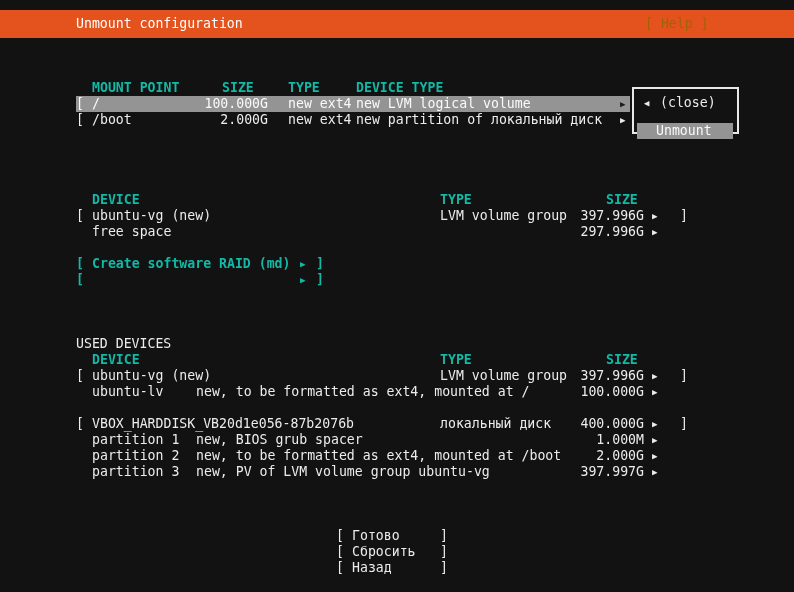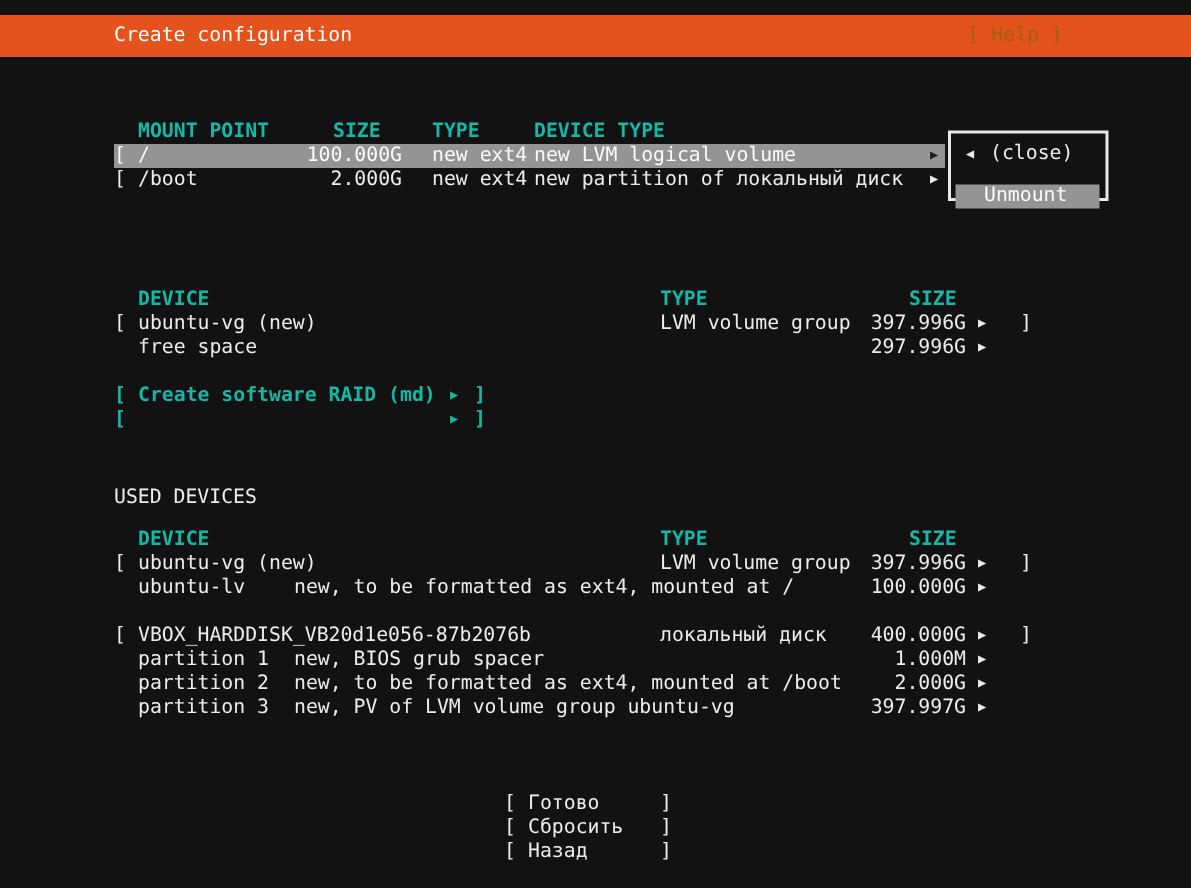--- a/index.html
+++ b/index.html
@@ -35,21 +35,21 @@
   .p-hl{position:absolute;left:3px;top:0;width:96px;height:16px;background:#949494;}
   .p-al{left:10px;} .p-cl{left:26px;} .p-un{left:22px;}
 </style>
 </head>
 <body>
 
 <div id="screen">
 
   <div id="topbar"></div>
   <div class="line" id="title-line">
-    <span class="seg" style="left:76px;color:#ffffff;">Create configuration</span>
+    <span class="seg" style="left:76px;color:#ffffff;">Unmount configuration</span>
     <span class="seg" style="left:645px;color:#a16207;">[ Help ]</span>
   </div>
 
   <div class="line dim" style="top:80px;">
     <span class="seg c-name">MOUNT POINT</span>
     <span class="seg c-fs-size-h">SIZE</span>
     <span class="seg c-fs-type">TYPE</span>
     <span class="seg c-fs-dev">DEVICE TYPE</span>
   </div>
   <div class="line" style="top:96px;">
@@ -104,21 +104,21 @@
     <span class="seg c-name">Create software RAID (md)</span>
     <span class="seg c-act-ar arrow">▶</span>
     <span class="seg c-act-cbr">]</span>
   </div>
   <div class="line dim" style="top:272px;">
     <span class="seg c-brk">[</span>
     <span class="seg c-act-ar arrow">▶</span>
     <span class="seg c-act-cbr">]</span>
   </div>
 
-  <div class="line" style="top:324px;">
+  <div class="line" style="top:336px;">
     <span class="seg" style="left:76px;">USED DEVICES</span>
   </div>
   <div class="line dim" style="top:352px;">
     <span class="seg c-name">DEVICE</span>
     <span class="seg c-type">TYPE</span>
     <span class="seg c-size-h">SIZE</span>
   </div>
   <div class="line" style="top:368px;">
     <span class="seg c-brk">[</span>
     <span class="seg c-name">ubuntu-vg (new)</span>

